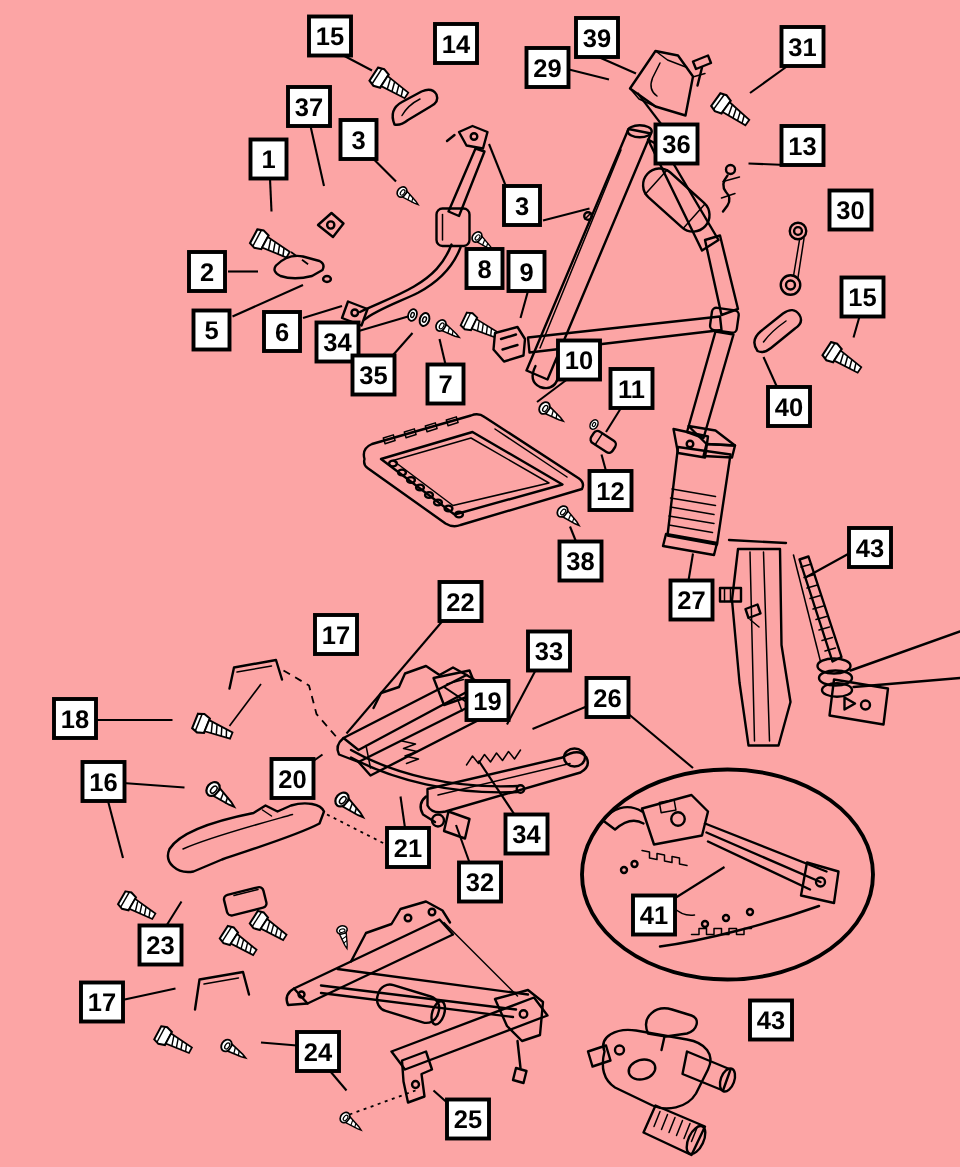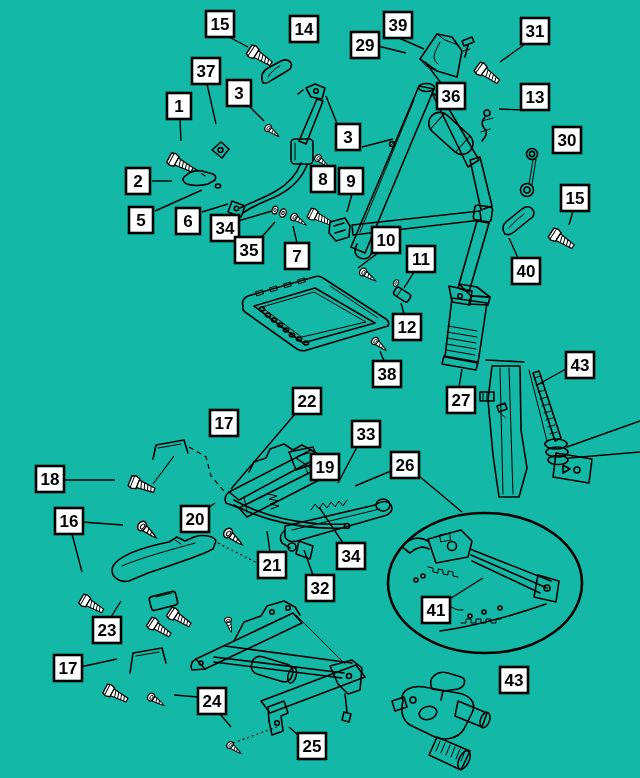--- a/index.html
+++ b/index.html
@@ -1,16 +1,16 @@
 <!DOCTYPE html>
 <html><head>
 <meta charset="utf-8">
 <style>
   html,body{margin:0;padding:0;background:#ffffff;}
-  .stage{position:relative;width:640px;height:778px;background:#14b8a6;overflow:hidden;
+  .stage{position:relative;width:640px;height:778px;background:#fca5a5;overflow:hidden;
          font-family:"Liberation Sans",sans-serif;}
   svg{position:absolute;left:0;top:0;}
   
   .art path,.art line,.art polyline,.art polygon,.art rect,.art circle,.art ellipse{
     stroke:#000;fill:none;stroke-width:1.6;stroke-linecap:round;stroke-linejoin:round;}
   .fw{fill:#ffffff;}
   .thin{stroke-width:1 !important;}
   .callout-rect{fill:#ffffff;stroke:#000;stroke-width:2.6;}
   .callout-text{font-family:"Liberation Sans",sans-serif;font-weight:bold;font-size:17px;fill:#000;}
   .leader{stroke:#000;stroke-width:1.4;fill:none;}

